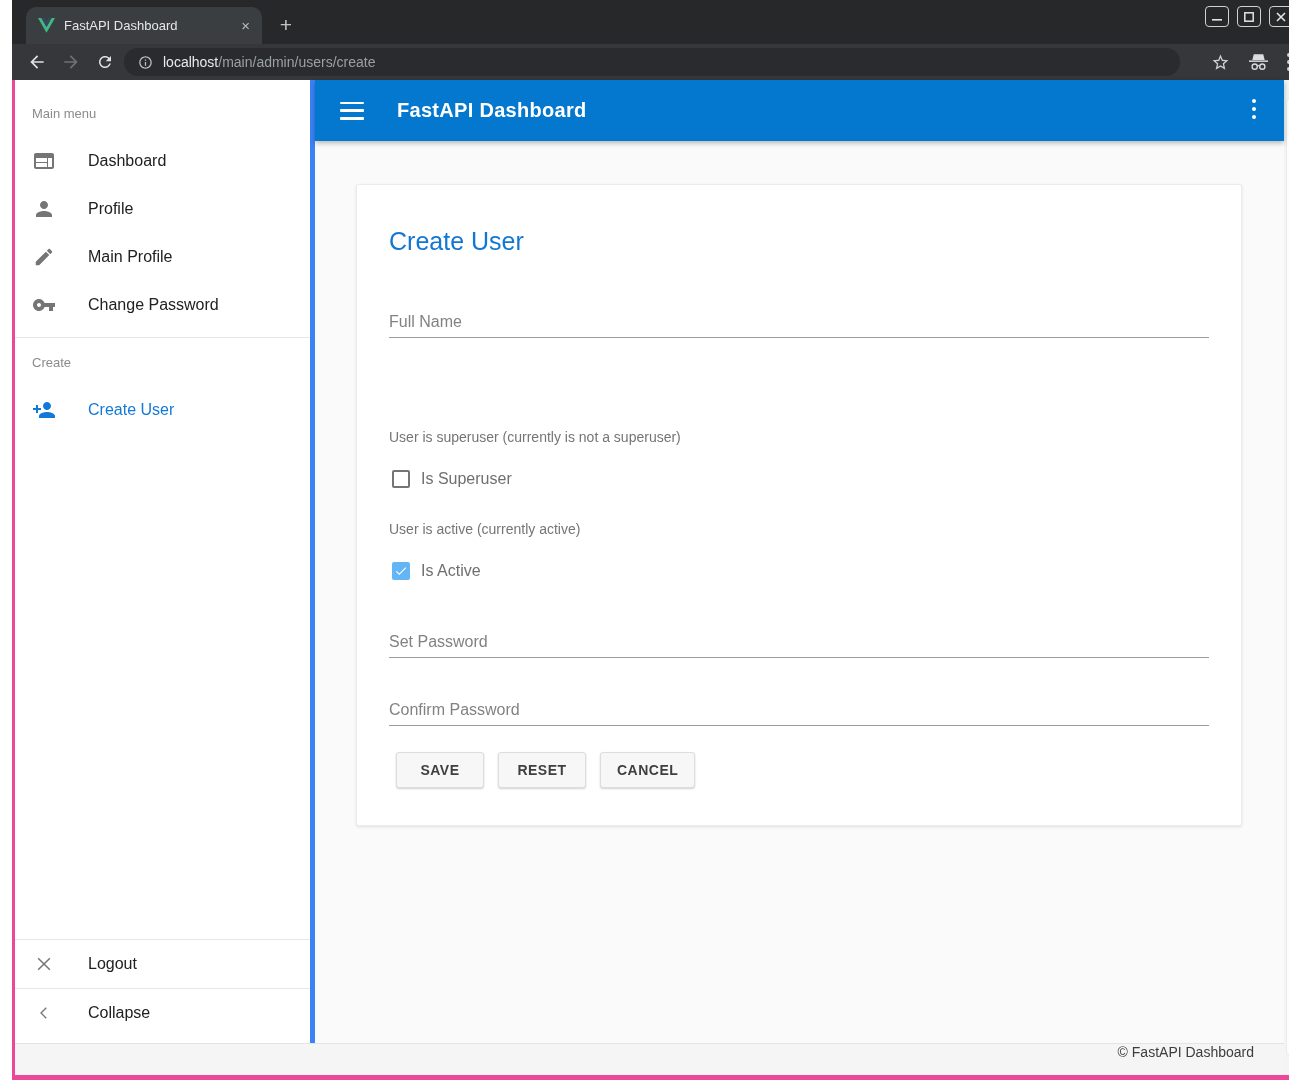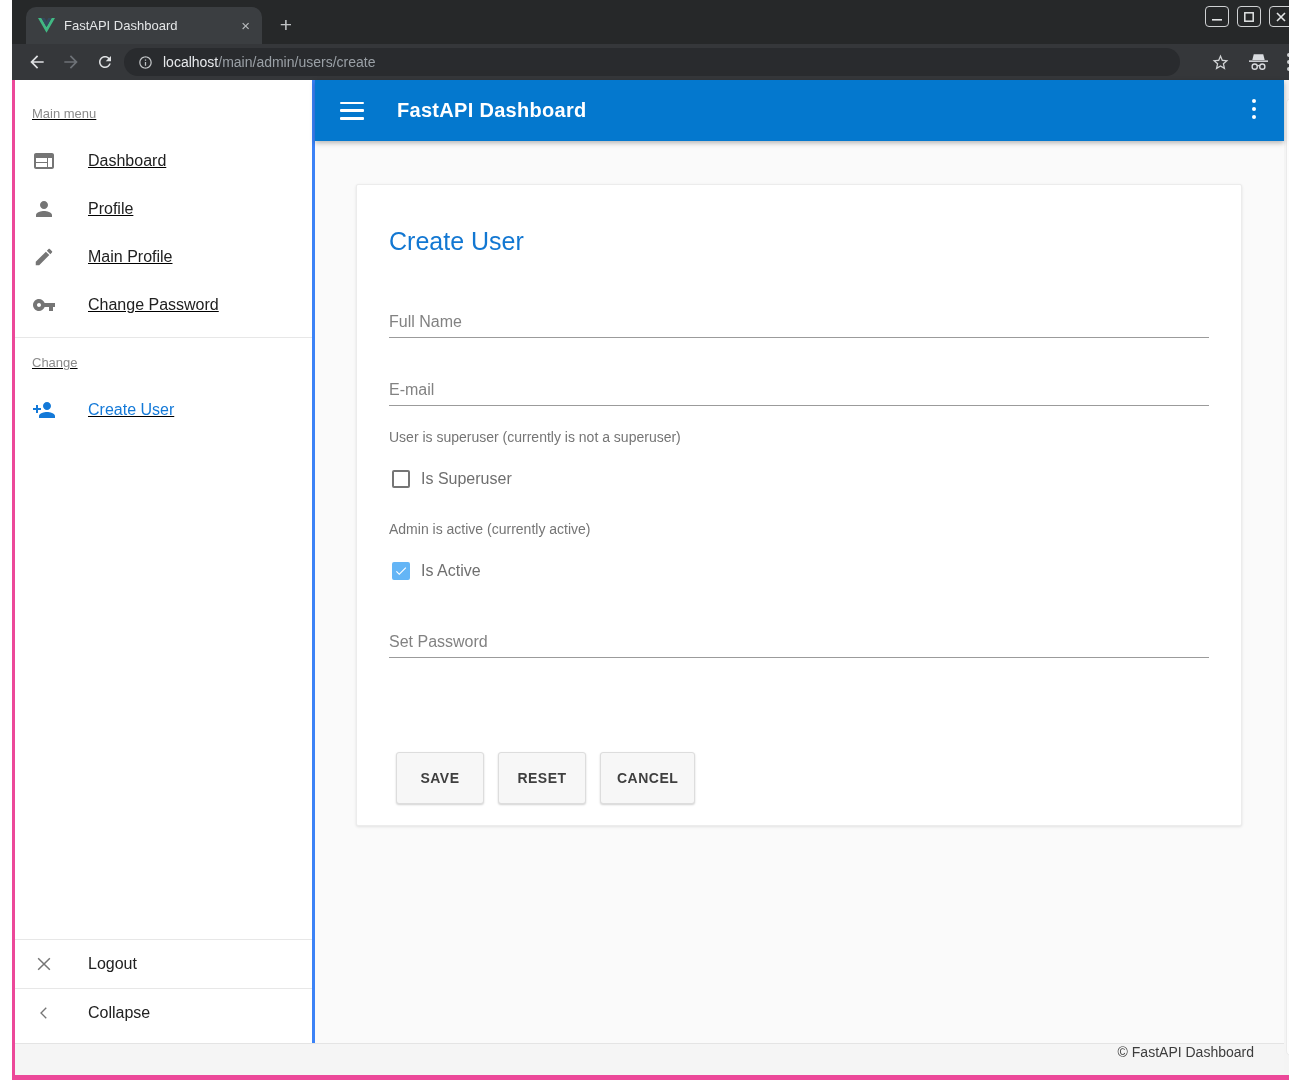--- a/index.html
+++ b/index.html
@@ -20,21 +20,21 @@
   .navicon { width:34px; display:flex; justify-content:center; }
   .urlbar { position:absolute; left:112px; top:4px; width:1056px; height:28px; background:#292b2e; border-radius:14px; display:flex; align-items:center; padding:0 14px; }
   .url-text { font-size:14px; margin-left:10px; white-space:nowrap; }
   .url-host { color:#e8eaed; }
   .url-path { color:#9aa0a6; }
   .tb-right { position:absolute; right:10px; top:0; height:36px; display:flex; align-items:center; gap:18px; }
 
   
   .page { position:absolute; top:80px; left:3px; width:1283px; height:995px; background:#fafafa; }
 
-  .sidebar { position:absolute; top:0; left:0; width:300px; height:963px; background:#ffffff; border-right:3px solid #3b82f6;text-decoration:underline; }
+  .sidebar { position:absolute; top:0; left:0; width:300px; height:963px; background:#ffffff; border-right:5px solid #3b82f6; }
   .side-section-label { margin:26px 0 0 17px; height:16px; font-size:13px; color:#8b8b8b; }
   .side-items { margin-top:15px; }
   .side-row { height:48px; display:flex; align-items:center; padding-left:17px; cursor:pointer; }
   .side-row .ic { width:24px; height:24px; display:flex; align-items:center; justify-content:center; }
   .side-row .lbl { margin-left:32px; font-size:16px; color:#212121; }
   .side-row.active .lbl { color:#1379d8; }
   .divider { height:1px; background:#e7e7e7; }
   .side-divider1 { margin-top:8px; }
   .admin-label { margin-top:17px; }
   .sidebar-bottom { position:absolute; bottom:6px; left:0; width:100%; }
@@ -53,21 +53,21 @@
   .tfield input::placeholder { color:#828282; opacity:1; }
   .f1 { top:121px; } .f2 { top:189px; } .f3 { top:441px; } .f4 { top:509px; }
   .hint { position:absolute; left:32px; font-size:14px; color:#757575; }
   .h1 { top:244px; } .h2 { top:336px; }
   .cbrow { position:absolute; left:35px; display:flex; align-items:center; }
   .cb1 { top:285px; } .cb2 { top:377px; }
   .cbox { width:18px; height:18px; border:2px solid #757575; border-radius:2px; background:#fff; display:flex; align-items:center; justify-content:center; }
   .cbrow.checked .cbox { border-color:#64b5f6; background:#64b5f6; }
   .cblabel { margin-left:11px; font-size:16px; color:#6f6f6f; }
   .btnrow { position:absolute; top:567px; left:39px; display:flex; gap:14px; }
-  .vbtn { height:52px; background:#f7f7f7; border:1px solid #ddd; border-radius:3px; box-shadow:0 1px 2px rgba(0,0,0,.18); font-family:"Liberation Sans",sans-serif; font-size:14px; font-weight:bold; color:#3f3f3f; letter-spacing:.5px; padding:0 16px; min-width:88px; cursor:pointer; }
+  .vbtn { height:36px; background:#f7f7f7; border:1px solid #ddd; border-radius:3px; box-shadow:0 1px 2px rgba(0,0,0,.18); font-family:"Liberation Sans",sans-serif; font-size:14px; font-weight:bold; color:#3f3f3f; letter-spacing:.5px; padding:0 16px; min-width:88px; cursor:pointer; }
 
   .footer { position:absolute; left:0; top:963px; width:1269px; height:32px; background:#f5f5f5; border-top:1px solid #e4e4e4; display:flex; align-items:flex-start; justify-content:flex-end; padding-right:30px; font-size:14px; color:#3d3d3d; }
 
   .scrollbar { position:absolute; top:0; right:0; width:14px; height:995px; background:#f4f4f4; }
   .sb-arrow { position:absolute; left:0; width:14px; height:14px; display:flex; align-items:center; justify-content:center; color:#9c9c9c; font-size:7px; }
   .sb-up { top:3px; } .sb-down { bottom:3px; }
   .sb-thumb { position:absolute; left:1.5px; top:18px; width:11px; height:958px; background:#fdfdfd; border:1px solid #ebebeb; border-radius:5px; }
 </style>
 </head>
 <body>
@@ -176,21 +176,21 @@
         <div class="side-row">
           <span class="ic">
             <svg width="24" height="24" viewBox="0 0 24 24" fill="#757575">
                 <path d="M12.65 10C11.83 7.67 9.61 6 7 6c-3.31 0-6 2.69-6 6s2.69 6 6 6c2.61 0 4.83-1.67 5.65-4H17v4h4v-4h2v-4H12.65zM7 14c-1.1 0-2-.9-2-2s.9-2 2-2 2 .9 2 2-.9 2-2 2z"></path>
               </svg>
           </span>
           <span class="lbl">Change Password</span>
         </div>
       </div>
       <div class="divider side-divider1"></div>
-      <div class="side-section-label admin-label">Change</div>
+      <div class="side-section-label admin-label">Create</div>
       <div class="side-items">
         <div class="side-row active">
           <span class="ic">
             <svg width="24" height="24" viewBox="0 0 24 24" fill="#1379d8">
                 <path d="M15 12c2.21 0 4-1.79 4-4s-1.79-4-4-4-4 1.79-4 4 1.79 4 4 4zm-9-2V7H4v3H1v2h3v3h2v-3h3v-2H6zm9 4c-2.67 0-8 1.34-8 4v2h16v-2c0-2.66-5.33-4-8-4z"></path>
               </svg>
           </span>
           <span class="lbl">Create User</span>
         </div>
       </div>
@@ -229,46 +229,46 @@
           <i></i>
           <i></i>
         </div>
     </div>
 
     <div class="card">
       <div class="card-title">Create User</div>
 
       <div class="tfield f1">
         <input type="text" placeholder="Full Name" style="">
-      </div>
-      <div class="tfield f2">
-        <input type="text" placeholder="E-mail" style="">
       </div>
 
       <div class="hint h1">User is superuser (currently is not a superuser)</div>
       <div class="cbrow cb1">
         <span class="cbox">
           
         </span>
         <span class="cblabel">Is Superuser</span>
       </div>
 
-      <div class="hint h2">Admin is active (currently active)</div>
+      <div class="hint h2">User is active (currently active)</div>
       <div class="cbrow cb2 checked">
         <span class="cbox">
           <svg class="check" width="14" height="14" viewBox="0 0 24 24" style="display: block;">
               <path d="M9 16.17L4.83 12l-1.42 1.41L9 19 21 7l-1.41-1.41z" fill="#ffffff"></path>
             </svg>
         </span>
         <span class="cblabel">Is Active</span>
       </div>
 
       <div class="tfield f3">
         <input type="password" placeholder="Set Password" style="">
       </div>
+      <div class="tfield f4">
+        <input type="password" placeholder="Confirm Password" style="">
+      </div>
 
       <div class="btnrow">
         <button class="vbtn">SAVE</button>
         <button class="vbtn">RESET</button>
         <button class="vbtn">CANCEL</button>
       </div>
     </div>
 
     <div class="footer">
       <span>© FastAPI Dashboard</span>

